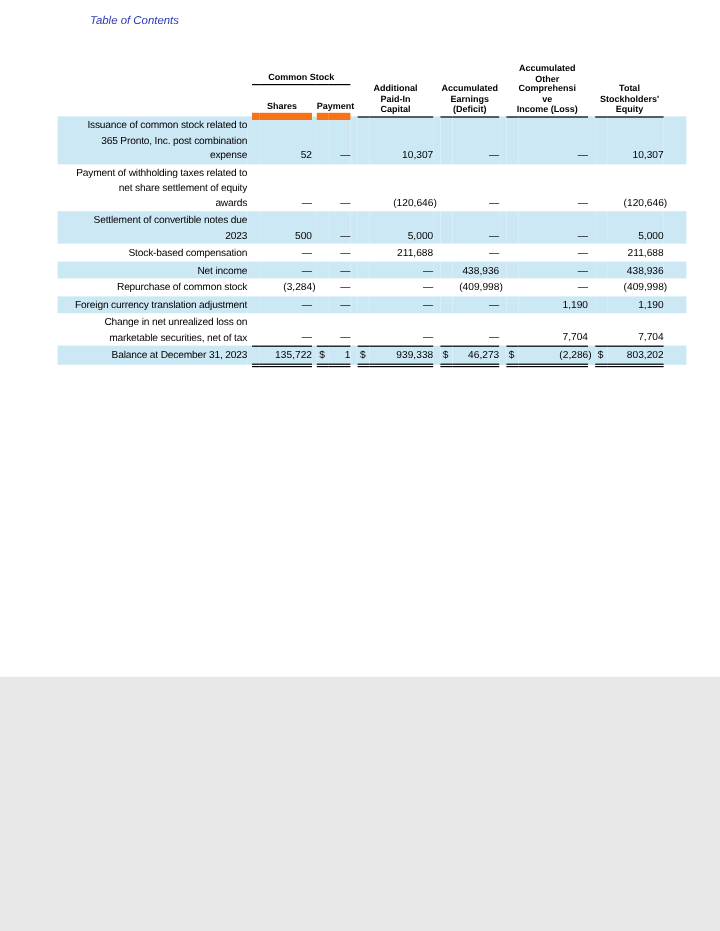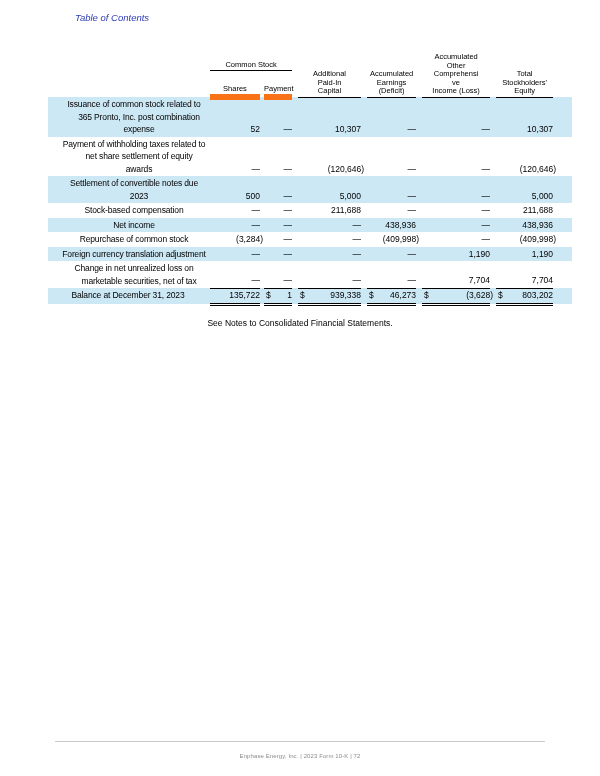--- a/index.html
+++ b/index.html
@@ -3,43 +3,43 @@
 <meta charset="utf-8">
 <style>
   :root{
     --hl:#cde8f5;
     --link:#2d3bb5;
     --fgray:#8b8b8b;
   }
   *{margin:0;box-sizing:border-box;}
   body{background:#e8e8e8;font-family:"Liberation Sans",sans-serif;}
   .page{
-    position:relative;width:600px;height:776px;background:#ffffff;
+    position:relative;width:600px;height:564px;background:#ffffff;
     margin:0 auto;overflow:hidden;color:#000;
   }
   .toc-link{
     position:absolute;left:75px;top:12px;
     font-size:9.5px;font-style:italic;color:var(--link);
     text-decoration:none;cursor:pointer;
   }
   table.fin{
     position:absolute;left:48px;top:53px;width:524px;
     border-collapse:collapse;table-layout:fixed;
   }
   th,td{padding:0;vertical-align:bottom;font-weight:normal;}
   thead th{
-    font-size:7.5px;font-weight:normal;text-align:center;
+    font-size:7.5px;font-weight:bold;text-align:center;
     line-height:8.5px;padding-bottom:1px;
   }
   th.grp{border-bottom:1px solid #000;}
   th.colh{border-bottom:1px solid #000;white-space:pre-line;}
   th.subh{border-bottom:6px solid #f97316;padding-top:2px;}
   tbody td{font-size:8.5px;line-height:12.5px;}
   tbody td.lbl{
-    vertical-align:top;text-align:center;
+    vertical-align:top;text-align:right;
     padding:1px 0 1px 24px;text-indent:-10px;letter-spacing:-0.15px;
   }
   tbody td.cur{text-align:left;padding:0.5px 0 1px 2px;}
   tbody td.val{text-align:right;padding:0.5px 0 1px 0;}
   tr.balance td.lbl{padding-left:2px;text-indent:0;}
   tr.balance td.cur,tr.balance td.val{
     border-top:1px solid #000;border-bottom:3px double #000;margin-top:28px;
   }
   tr.shaded{background:var(--hl);}
   .neg{margin-right:-3px;}
@@ -303,27 +303,26 @@
     <td class="cur">$</td>
     <td class="val"><span>1</span></td>
     <td></td>
     <td class="cur">$</td>
     <td class="val"><span>939,338</span></td>
     <td></td>
     <td class="cur">$</td>
     <td class="val"><span>46,273</span></td>
     <td></td>
     <td class="cur">$</td>
-    <td class="val"><span class="neg">(3,628)</span></td>
+    <td class="val"><span class="neg">(2,286)</span></td>
     <td></td>
     <td class="cur">$</td>
     <td class="val"><span>803,202</span></td>
     <td></td>
   </tr>
       </tbody>
   </table>
 
-  <div class="notes-line">See Notes to Consolidated Financial Statements.</div>
 
   <div class="footer-rule"></div>
   <div class="footer-text">Enphase Energy, Inc. | 2023 Form 10-K | 72</div>
 
 </div>
 
 </body></html>

